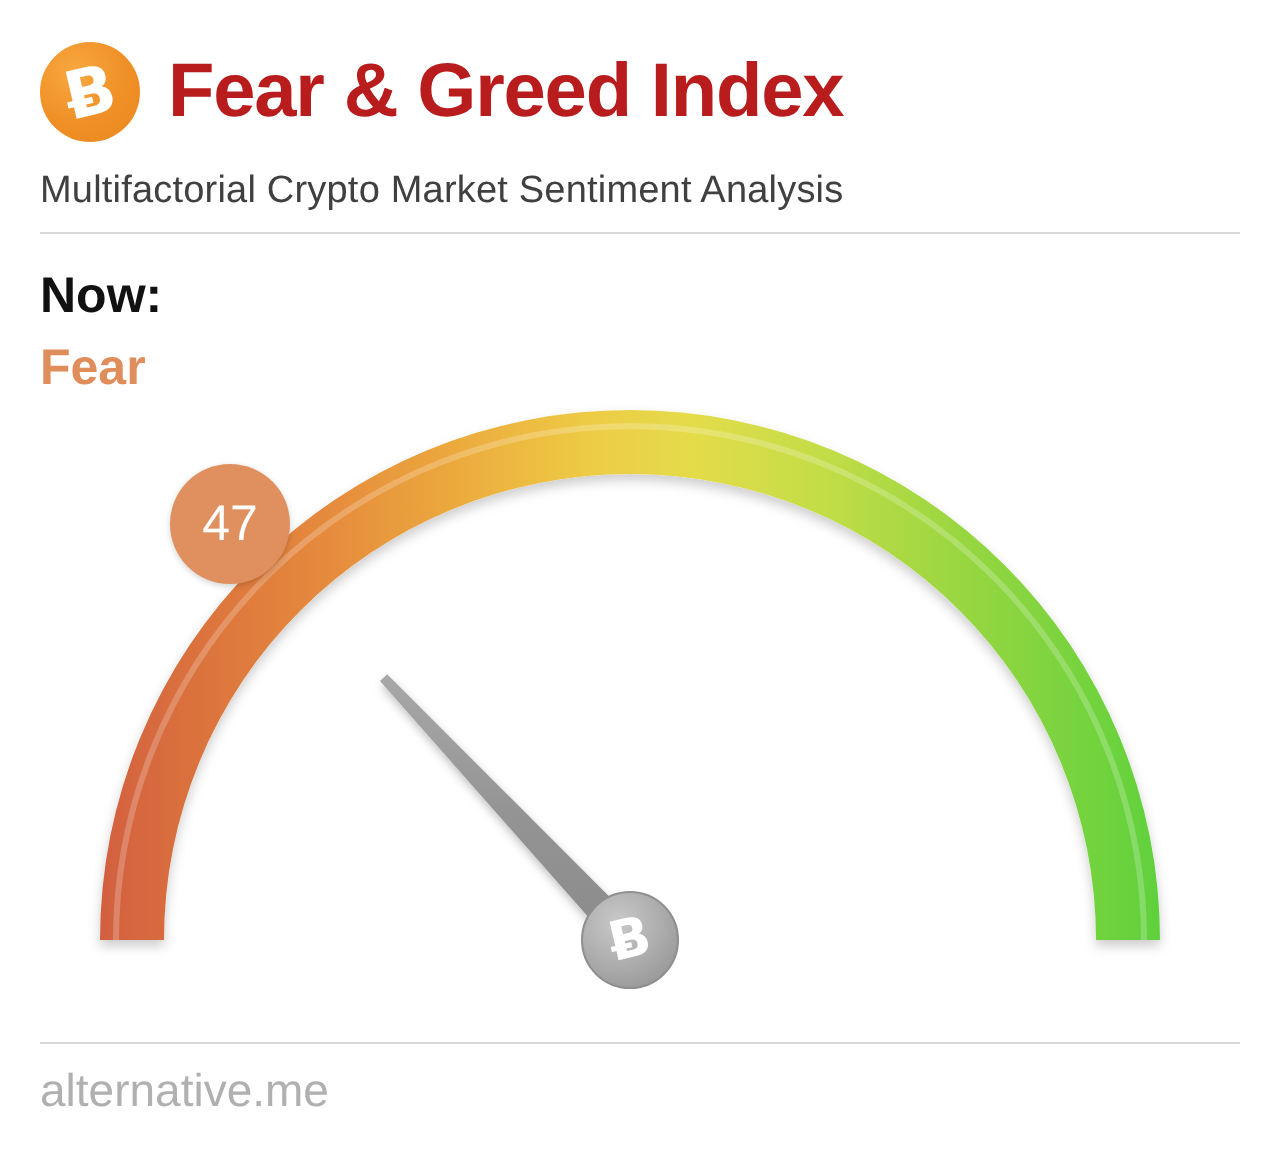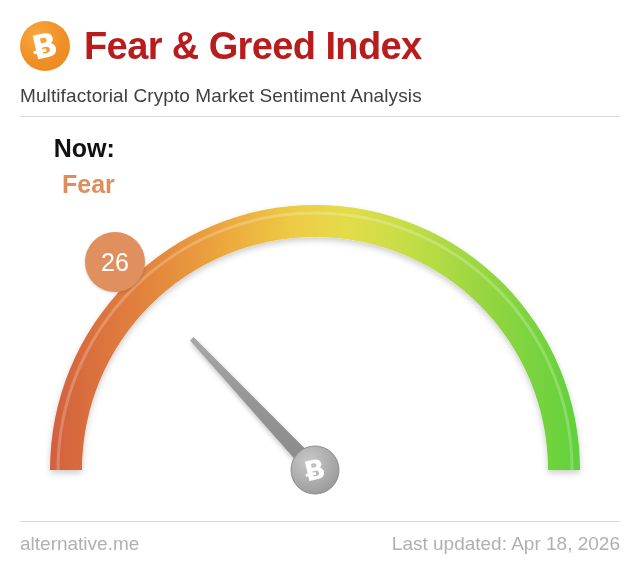--- a/index.html
+++ b/index.html
@@ -88,21 +88,20 @@
     font-weight: bold;
     color: #111111;
     line-height: 1;
     text-align: right;
   }
   .now-value {
     margin-top: 11px;
     font-size: 25px;
     font-weight: bold;
     line-height: 1;
-    margin-left: 42px;
   }
 
   
   .gauge-wrap {
     position: absolute;
     left: 0;
     top: 170px;
     width: 640px;
     height: 330px;
   }
@@ -138,21 +137,21 @@
     background: #d9d9d9;
   }
   .footer {
     position: absolute;
     left: 20px;
     top: 534px;
     width: 600px;
     display: flex;
     justify-content: space-between;
     align-items: flex-start;
-    font-size: 19px;
+    font-size: 23px;
     color: #b0b0b0;
     line-height: 1;
   }
 </style>
 </head>
 <body>
 
 <div id="page">
 
   <div class="header">
@@ -212,23 +211,22 @@
       <g filter="url(#needleshadow)">
         <polygon points="309.1682509806287,305.4763768474295 320.8317490193713,294.5236231525705 193.6039425013896,167.07427929932416 189.95909936428257,170.4970148289676" fill="url(#needlegrad)" transform="translate(0,0)"></polygon>
       </g>
       <g>
         <circle cx="315" cy="300" r="24" fill="url(#hubgrad)" stroke="#8f8f8f" stroke-width="1"></circle>
         <text x="315" y="300" text-anchor="middle" dominant-baseline="central" font-family="DejaVu Sans, sans-serif" font-size="27" font-weight="bold" fill="#ffffff" transform="rotate(-13 315 300)">Ƀ</text>
       </g>
     </svg>
 
     <div class="value-badge" style="left: 85px; top: 62px; background: rgb(224, 144, 95); color: rgb(255, 255, 255);">
-      <span>26</span>
+      <span>47</span>
     </div>
   </div>
 
   <div class="footer-rule"></div>
   <div class="footer">
     <span>alternative.me</span>
-    <span>Last updated: Apr 18, 2026</span>
   </div>
 
 </div>
 
 </body></html>

